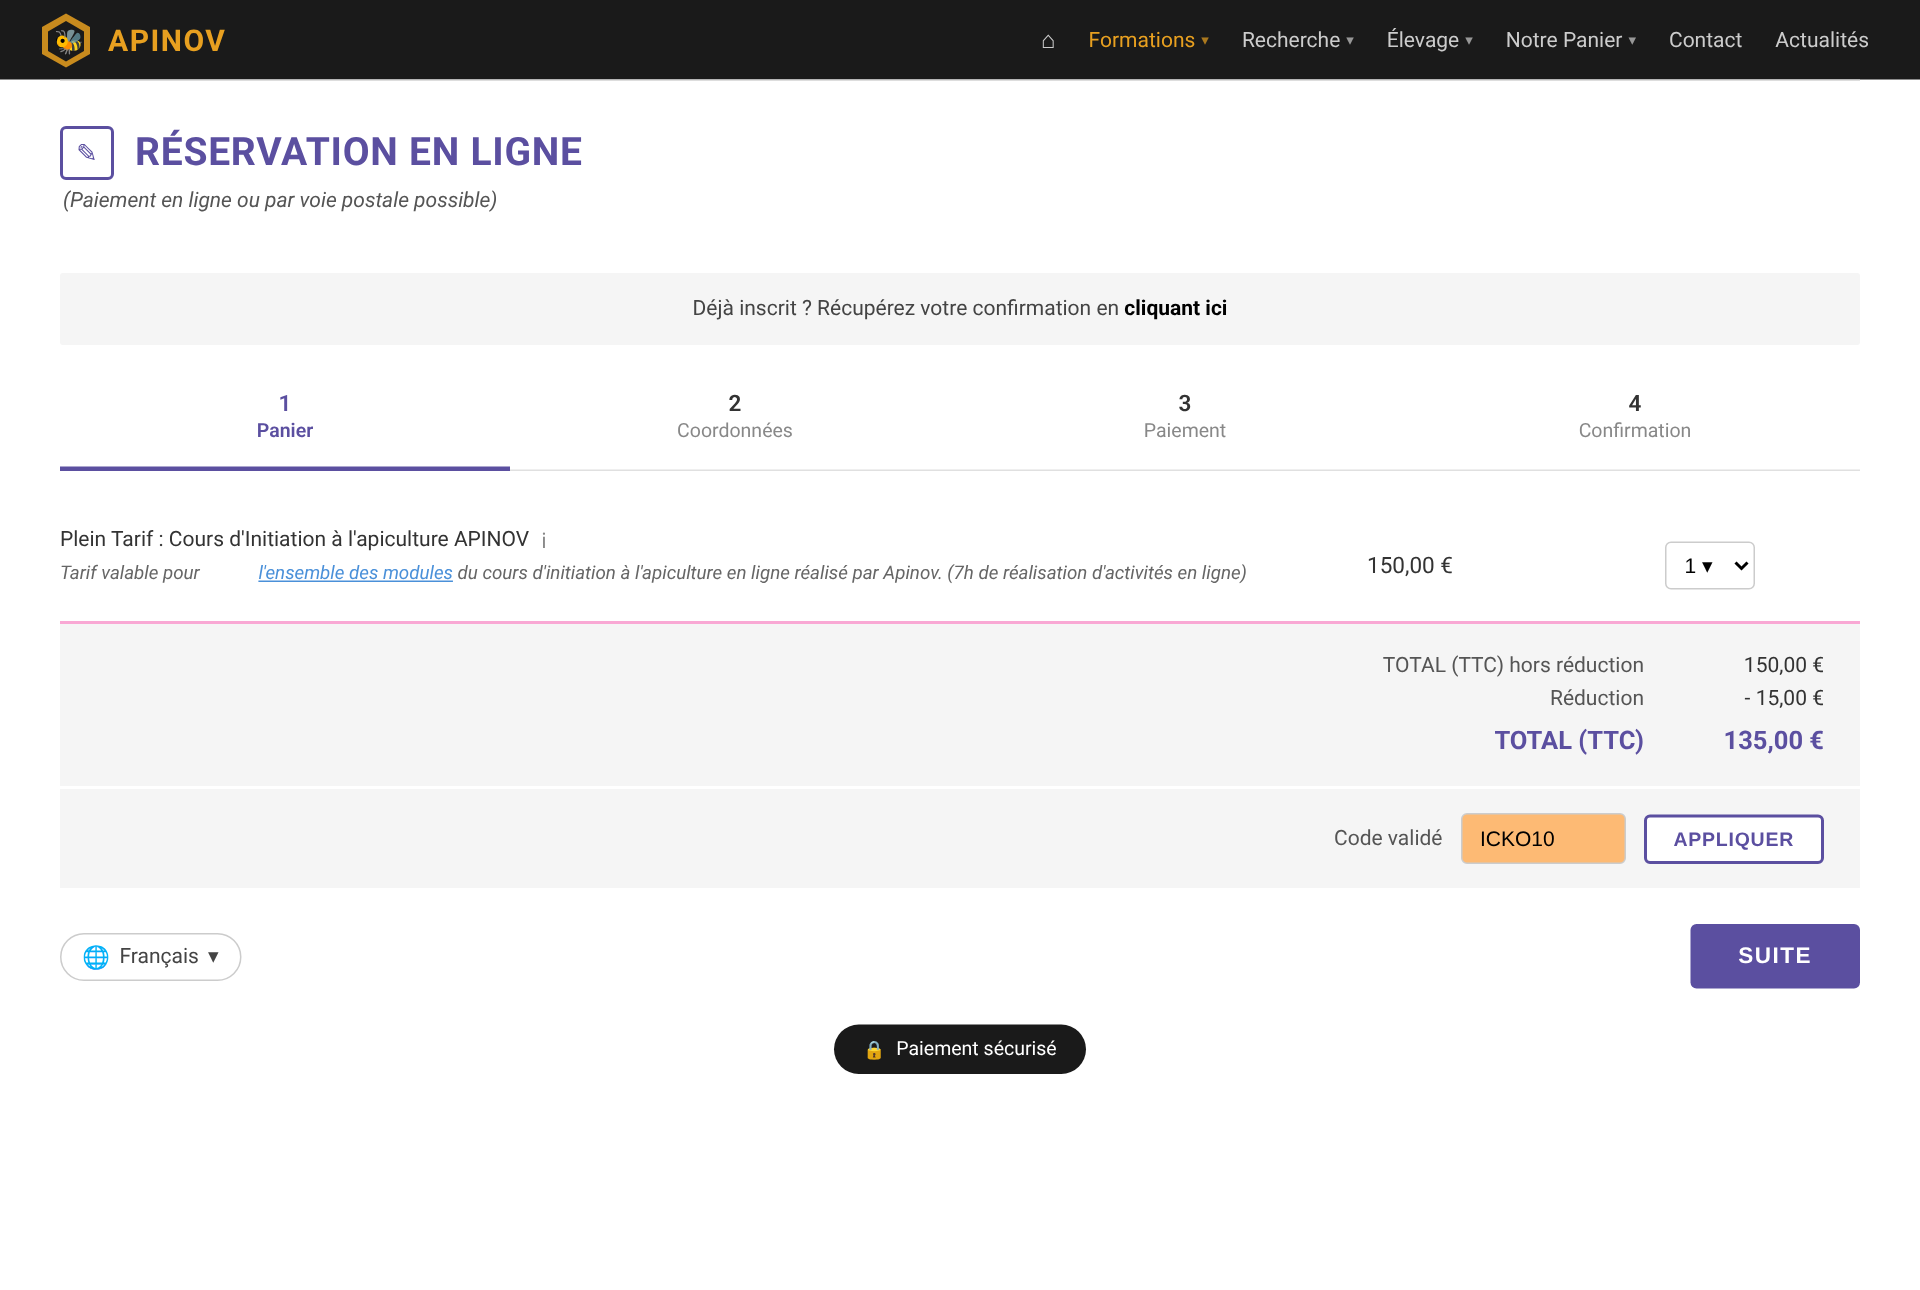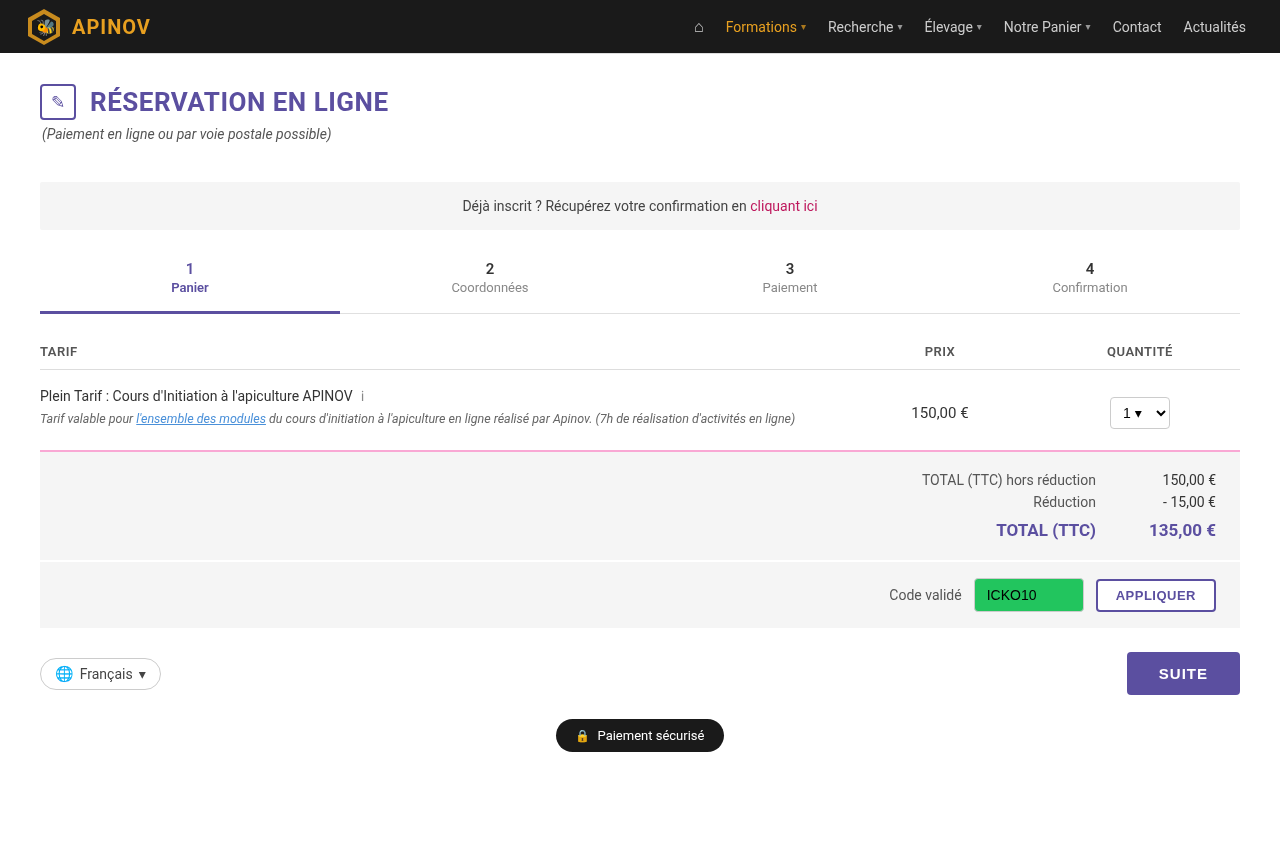--- a/index.html
+++ b/index.html
@@ -105,23 +105,23 @@
     .info-banner {
       background: #f5f5f5;
       padding: 16px;
       text-align: center;
       font-size: 14px;
       color: #444;
       margin: 30px 40px 0;
       border-radius: 2px;
     }
     .info-banner a {
-      color: #be185d;
+      color: #000000;
       text-decoration: none;
-      font-weight: 400;
+      font-weight: 700;
     }
 
     
     .steps-container {
       display: flex;
       margin: 30px 40px 0;
       border-bottom: 1px solid #e0e0e0;
     }
     .step {
       flex: 1;
@@ -211,20 +211,21 @@
 
     .tarif-note {
       font-size: 12.5px;
       color: #666;
       margin: 6px 0 14px;
       font-style: italic;
     }
     .tarif-note a {
       color: #4a90d9;
       text-decoration: underline;
+      margin-left: 36px;
     }
 
     
     .totals-box {
       background: #f5f5f5;
       margin: 0 40px;
       padding: 20px 24px;
       display: flex;
       flex-direction: column;
       align-items: flex-end;
@@ -287,21 +288,21 @@
     .promo-validated {
       font-size: 14px;
       color: #555;
     }
     .promo-input {
       border: 1px solid #ccc;
       border-radius: 4px;
       padding: 8px 12px;
       font-size: 14px;
       width: 110px;
-      background: #22c55e;
+      background: #fdba74;
     }
     .apply-btn {
       border: 2px solid #5b4fa0;
       background: #fff;
       color: #5b4fa0;
       font-size: 13px;
       font-weight: 600;
       padding: 7px 18px;
       border-radius: 4px;
       cursor: pointer;
@@ -426,25 +427,20 @@
     <span class="step-number">3</span>
     <span class="step-label">Paiement</span>
   </div>
   <div class="step">
     <span class="step-number">4</span>
     <span class="step-label">Confirmation</span>
   </div>
 </div>
 
 <div class="cart-table">
-  <div class="cart-table-header">
-    <span class="col-header">TARIF</span>
-    <span class="col-header">PRIX</span>
-    <span class="col-header">QUANTITÉ</span>
-  </div>
   <div class="cart-row">
     <div>
       <div class="tarif-name">
         <span>Plein Tarif : Cours d'Initiation à l'apiculture APINOV</span>
         <span class="info-icon">ℹ</span>
       </div>
       <p class="tarif-note">
         <span>Tarif valable pour </span><a href="#">l'ensemble des modules</a><span> du cours d'initiation à l'apiculture en ligne réalisé par Apinov. (7h de réalisation d'activités en ligne)</span>
       </p>
     </div>

